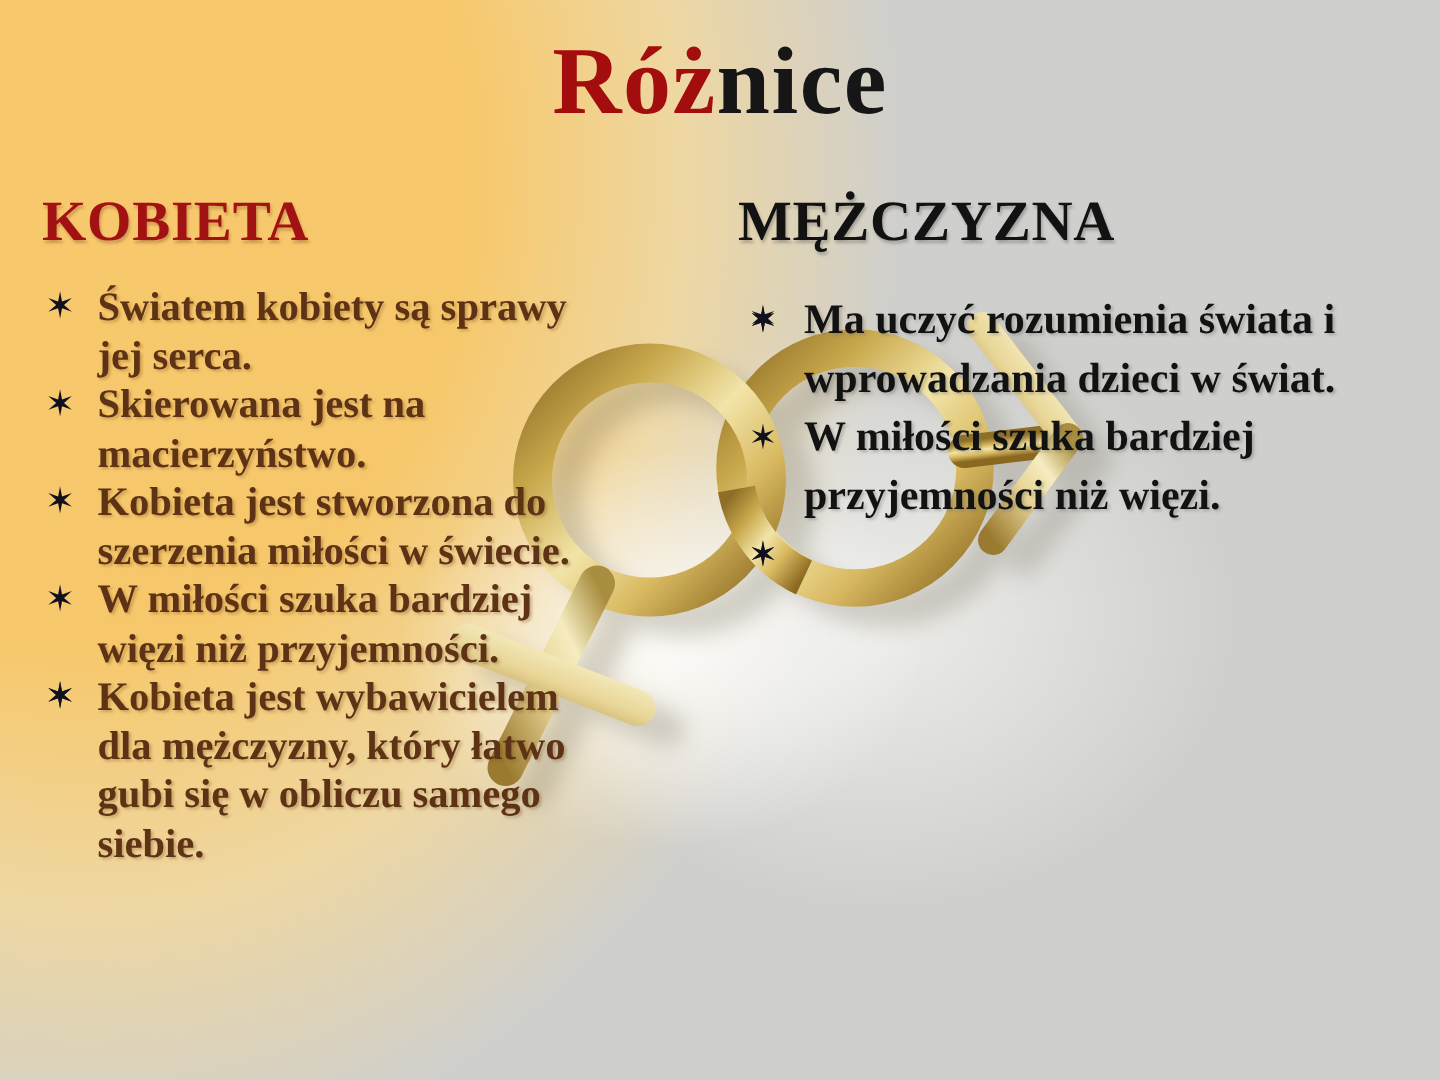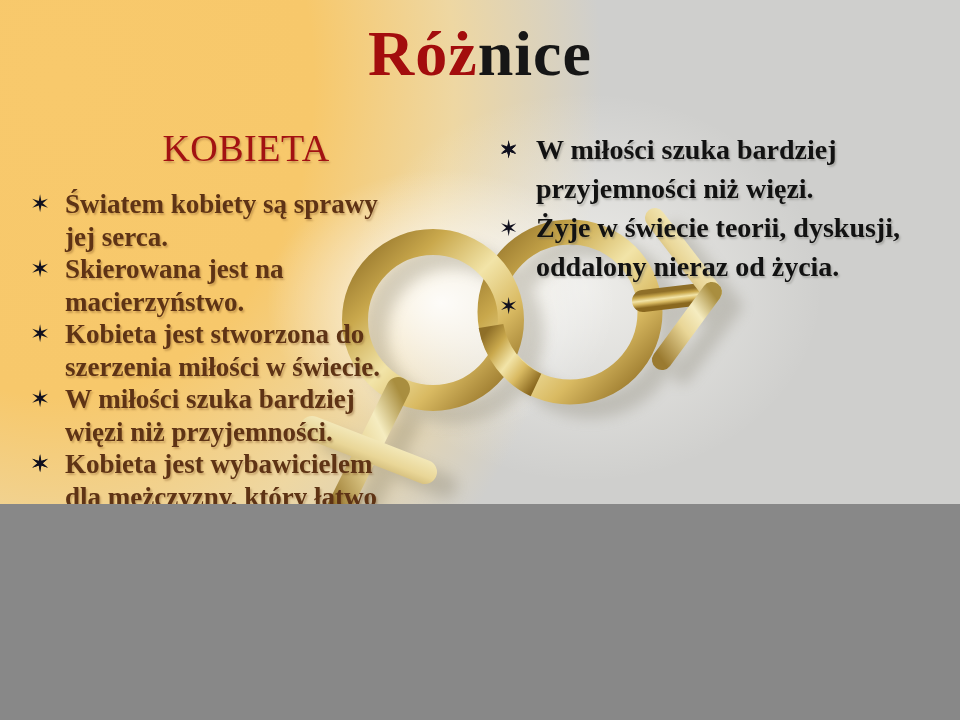--- a/index.html
+++ b/index.html
@@ -1,40 +1,40 @@
 <!DOCTYPE html>
 <html><head>
 <meta charset="utf-8">
 <style>
   html,body{margin:0;padding:0;background:#888;}
   .slide{
     position:relative;
-    width:960px;height:504px;
+    width:960px;height:720px;
     overflow:hidden;
     font-family:"Liberation Serif","DejaVu Serif",serif;
     background:
       radial-gradient(ellipse 250px 190px at 46% 60%, rgba(255,255,255,0.90), rgba(255,255,255,0) 70%),
       radial-gradient(ellipse 330px 270px at 61% 57%, rgba(248,247,243,0.75), rgba(248,247,243,0) 72%),
       radial-gradient(ellipse 640px 790px at 6% 16%, #f8c96c 0%, #f7c86b 40%, #eed7a2 62%, rgba(236,214,160,0) 85%),
       linear-gradient(#cfcfcd,#cfcfcd);
   }
   .artwork{position:absolute;left:0;top:0;width:960px;height:720px;z-index:0;}
   .title{
     position:absolute;top:20px;left:0;width:100%;margin:0;
     text-align:center;font-size:64px;font-weight:bold;line-height:1.05;
     letter-spacing:1px;z-index:2;
   }
   .title .t-red{color:#a30d0d;}
   .title .t-black{color:#161616;}
   .col{position:absolute;top:124px;z-index:2;}
   .col-left{left:28px;width:436px;}
   .col-right{left:492px;width:462px;}
   .col h2{
-    margin:0 0 16px 0;text-align:center;
-    font-size:38px;font-weight:normal;line-height:48px;letter-spacing:0.5px;
+    margin:0 0 16px 0;text-align:left;
+    font-size:38px;font-weight:bold;line-height:48px;letter-spacing:0.5px;
   }
   .col-left h2{color:#a31212;text-shadow:1px 2px 2px rgba(100,40,20,0.30);}
   .col-right h2{color:#121212;text-shadow:1px 2px 2px rgba(90,90,88,0.40);}
   .col ul{list-style:none;margin:0;padding:0;}
   .col li{
     position:relative;font-weight:bold;white-space:pre;
   }
   .col-left li{
     padding-left:37px;font-size:27px;line-height:32.5px;
     color:#5e3315;text-shadow:1.5px 1.5px 2px rgba(120,75,30,0.35);
@@ -121,25 +121,26 @@
 więzi niż przyjemności.</span></li>
       <li><span class="star">✶</span></li>
       <li><span class="star">✶</span><span>Kobieta jest wybawicielem
 dla mężczyzny, który łatwo
 gubi się w obliczu samego
 siebie.</span></li>
     </ul>
   </div>
 
   <div class="col col-right">
+    <h2>MĘŻCZYZNA</h2>
     <ul>
       <li><span class="star">✶</span></li>
       <li><span class="star">✶</span></li>
-      <li><span class="star">✶</span></li>
+      <li><span class="star">✶</span><span>Ma uczyć rozumienia świata i
+wprowadzania dzieci w świat.</span></li>
       <li><span class="star">✶</span><span>W miłości szuka bardziej
 przyjemności niż więzi.</span></li>
-      <li><span class="star">✶</span><span>Żyje w świecie teorii, dyskusji,
-oddalony nieraz od życia.</span></li>
+      <li><span class="star">✶</span></li>
       <li><span class="star">✶</span></li>
     </ul>
   </div>
 
 </div>
 
 </body></html>

